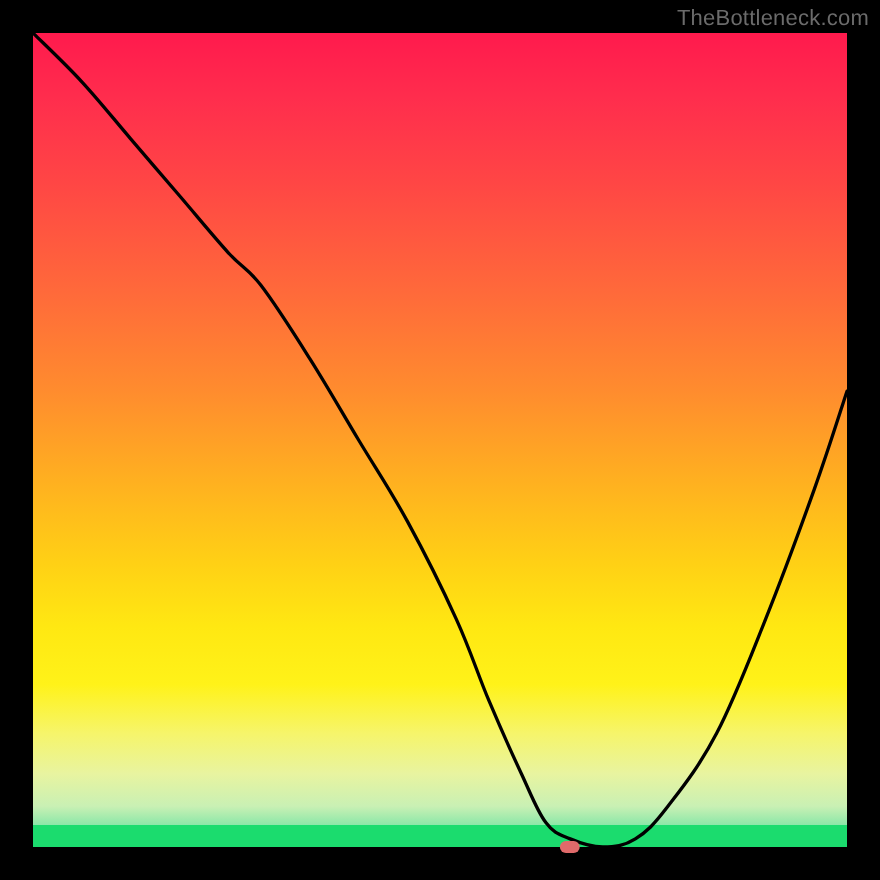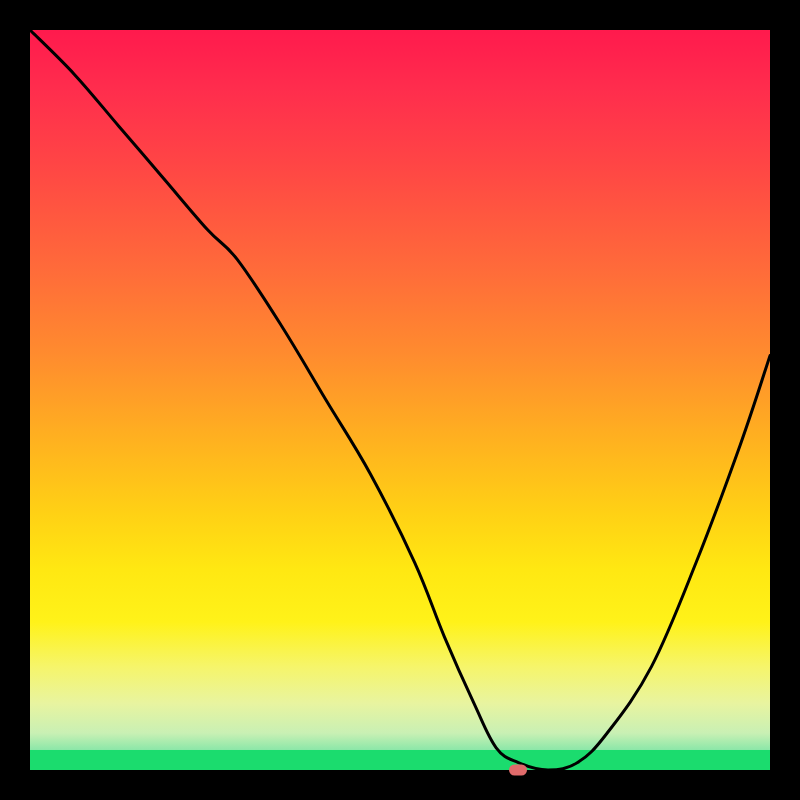--- a/index.html
+++ b/index.html
@@ -69,20 +69,21 @@
     font-weight: 500;
     letter-spacing: 0.2px;
     user-select: none;
   }
 </style>
 </head>
 <body>
 
 <div class="frame">
 
+  <div class="watermark">TheBottleneck.com</div>
 
   <div class="plot-area">
 
     <svg class="curve-svg" viewBox="0 0 740 740" preserveAspectRatio="none">
       <path id="curve-path" fill="none" stroke="#000" stroke-width="3" stroke-linecap="round" stroke-linejoin="round" d="M 0 0 C 7.991999999999999 7.992000000000016 28.416 27.084000000000085 44.4 44.40000000000009 C 60.384 61.71600000000009 72.816 77.55200000000006 88.8 96.20000000000005 C 104.78399999999999 114.84800000000003 117.216 129.352 133.2 148 C 149.184 166.648 164.28 185.14800000000005 177.6 199.80000000000007 C 190.92 214.45200000000008 193.88000000000002 212.08400000000006 207.20000000000002 229.40000000000003 C 220.52 246.716 235.616 270.692 251.60000000000002 296 C 267.584 321.308 280.016 343.36 296 370 C 311.984 396.64 324.41600000000005 414.696 340.40000000000003 444 C 356.384 473.304 371.48 503.496 384.8 532.8 C 398.12 562.1039999999999 403.744 581.492 414.40000000000003 606.8 C 425.05600000000004 632.108 434.676 653.42 444 673.4 C 453.324 693.38 458.20799999999997 707.1439999999999 466.2 717.8 C 474.192 728.456 479.076 728.604 488.40000000000003 732.6 C 497.72400000000005 736.596 507.344 740 518 740 C 528.656 740 536.944 739.26 547.6 732.6 C 558.2560000000001 725.94 563.88 720.316 577.2 703 C 590.5200000000001 685.684 605.616 667.036 621.6 636.4 C 637.5840000000001 605.764 650.016 572.76 666 532.8 C 681.984 492.84 697.0799999999999 451.69599999999997 710.4 414.4 C 723.72 377.104 734.672 341.58399999999995 740 325.59999999999997"></path>
     </svg>
 
     <div id="marker" class="marker" style="left: 488.4px; top: 740px; background: rgb(224, 106, 106);"></div>
 
   </div>

